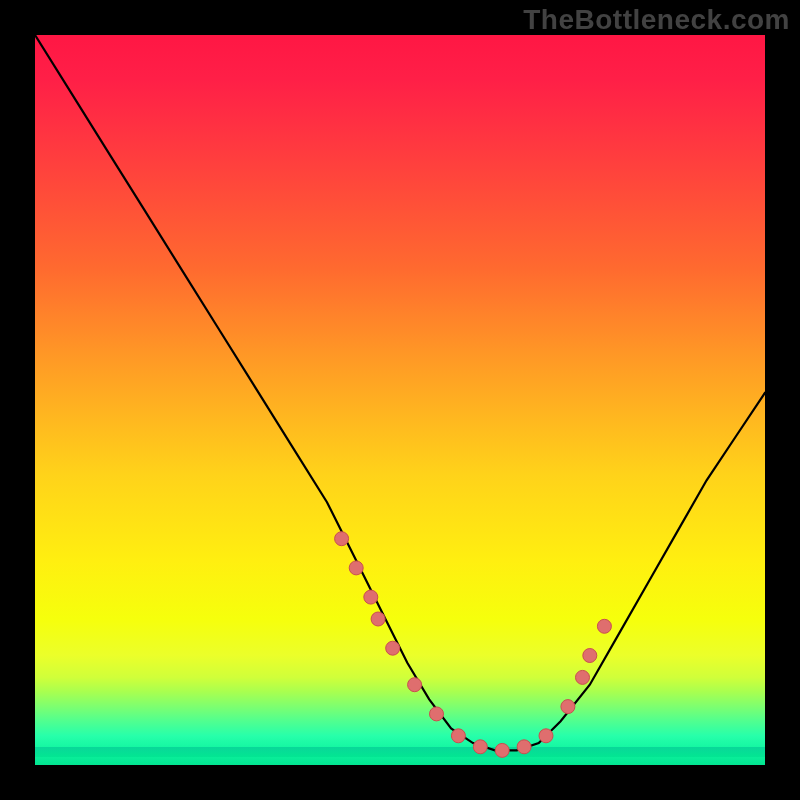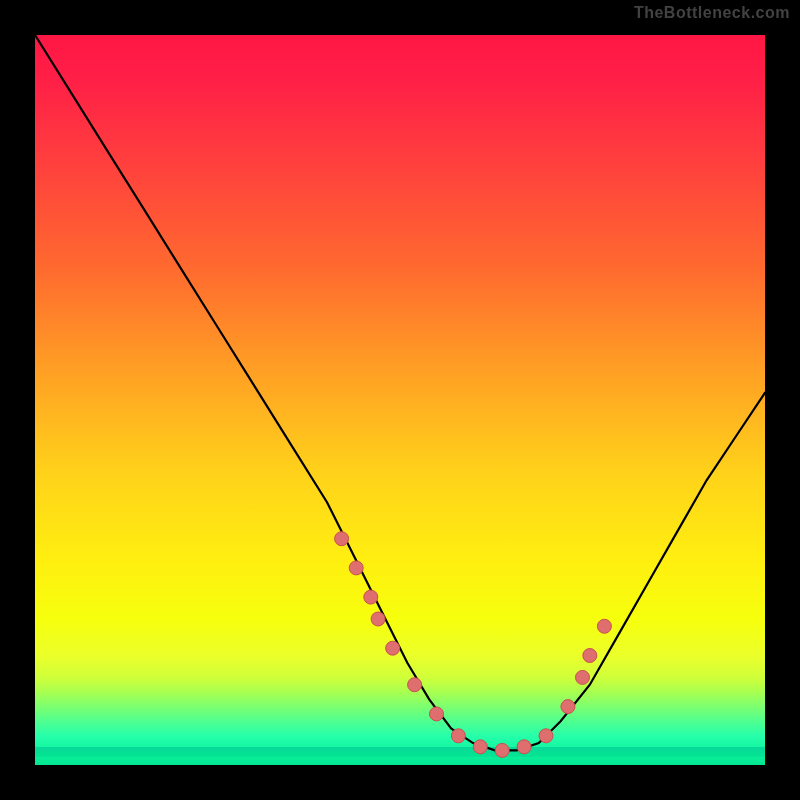--- a/index.html
+++ b/index.html
@@ -15,21 +15,21 @@
     position: relative;
     width: 800px;
     height: 800px;
     background: #000;
   }
   .watermark {
     position: absolute;
     top: 4px;
     right: 10px;
     color: #424242;
-    font-size: 16px;
+    font-size: 28px;
     font-weight: bold;
     letter-spacing: 0.5px;
   }
   .plot-area {
     position: absolute;
     left: 35px;
     top: 35px;
     width: 730px;
     height: 730px;
     overflow: hidden;

